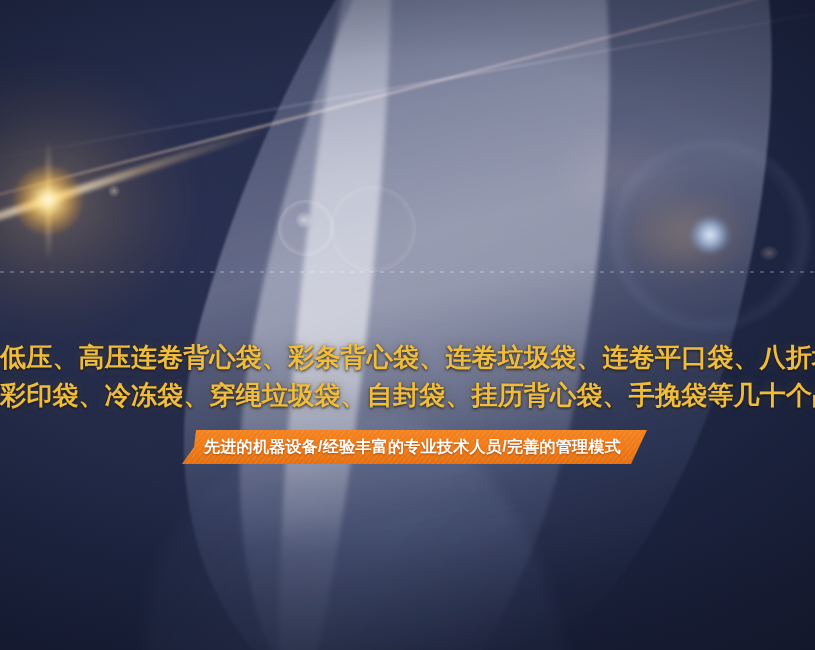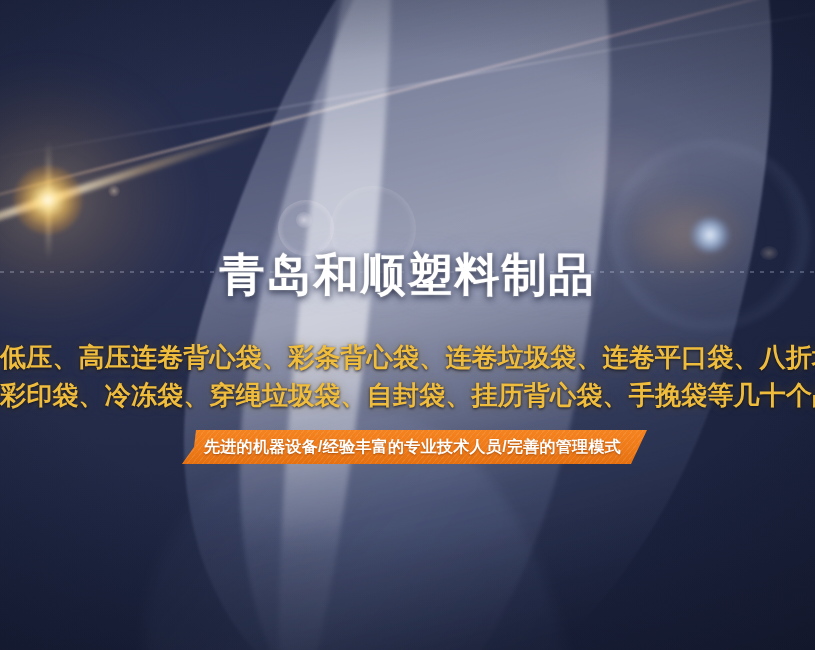--- a/index.html
+++ b/index.html
@@ -398,21 +398,20 @@
               background:radial-gradient(ellipse, rgba(246,214,170,0.26) 0%, rgba(210,170,130,0.08) 60%, rgba(180,140,100,0) 100%);"></div>
   <div class="orb" style="left:560px; top:126px; width:120px; height:90px;
               background:radial-gradient(ellipse, rgba(230,160,140,0.10) 0%, rgba(200,130,120,0.04) 55%, rgba(160,100,100,0) 100%); filter:blur(8px);"></div>
 
   <div class="dotline"></div>
 
   <div class="bg-vign"></div>
 
   <div class="content">
 
-    <div class="title">青岛和顺塑料制品</div>
 
     <div class="sub sub-1">低压、高压连卷背心袋、彩条背心袋、连卷垃圾袋、连卷平口袋、八折垃圾袋、</div>
 
     <div class="sub sub-2">彩印袋、冷冻袋、穿绳垃圾袋、自封袋、挂历背心袋、手挽袋等几十个品种</div>
 
     <div class="tagline-wrap">
       <div class="tagline">
         <span>先进的机器设备/经验丰富的专业技术人员/完善的管理模式</span>
       </div>
     </div>

